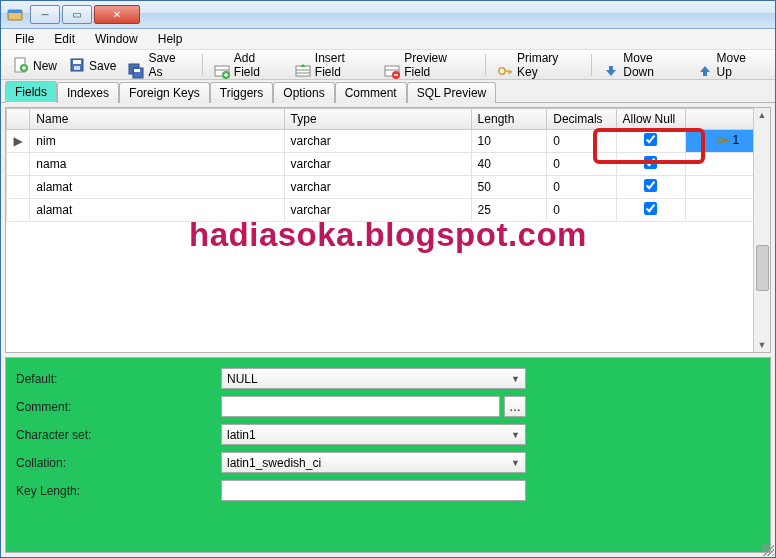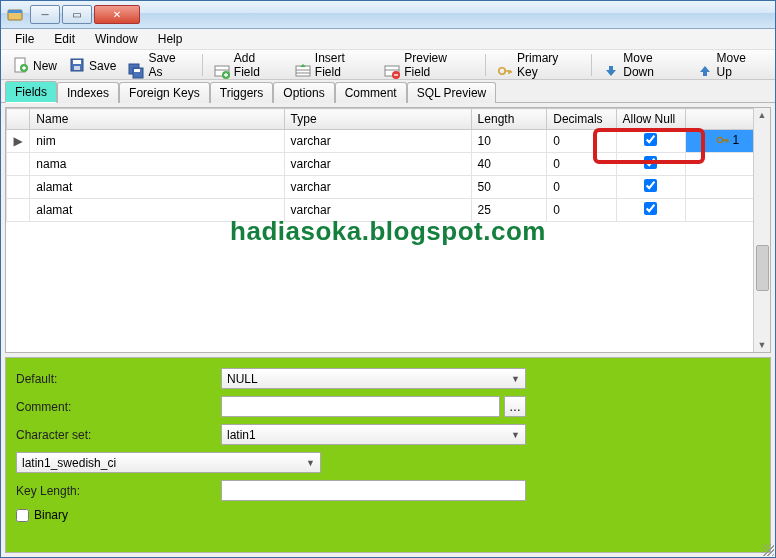--- a/index.html
+++ b/index.html
@@ -28,26 +28,26 @@
 
 .grid-area { flex: 0 0 246px; background: #fff; margin: 4px; border: 1px solid #b5b5b5; position: relative; overflow:hidden; }
 .grid { width: 100%; border-collapse: collapse; }
 .grid th { background: linear-gradient(to bottom,#fcfcfc,#e9e9e9); border: 1px solid #c9c9c9; text-align: left; font-weight: normal; padding: 3px 6px; }
 .grid td { border: 1px solid #e3e3e3; padding: 3px 6px; background:#fff; }
 .row-indicator { width:14px; text-align:center; color:#555;}
 .chk { text-align:center; }
 .keycell { background:#3399ff !important; text-align:center; color:#000; position:relative; }
 .keycell .pk { display:inline-flex; align-items:center; gap:3px; }
 .highlight-box { position:absolute; border:4px solid #d61e1e; border-radius:6px; pointer-events:none; }
-.watermark { position:absolute; left:50%; top:50%; transform:translate(-50%,-14px); font-size:26px; font-weight:bold; color:#15803d; font-family: Arial, sans-serif; letter-spacing:0.5px; }
+.watermark { position:absolute; left:50%; top:50%; transform:translate(-50%,-14px); font-size:33px; font-weight:bold; color:#be185d; font-family: Arial, sans-serif; letter-spacing:0.5px; }
 .vscroll { position:absolute; right:0; top:0; bottom:0; width:17px; background:#f0f0f0; border-left:1px solid #ccc; display:flex; flex-direction:column; justify-content:space-between; align-items:center; padding:2px 0;}
 .vscroll .arrow { color:#666; font-size:9px; cursor:pointer;}
 .vscroll .thumb { width:13px; height:46px; background:#cfcfcf; border:1px solid #aaa; border-radius:2px; margin-top:76px;}
 
-.lower { flex: 1; margin: 0 4px 4px 4px; border: 1px solid #b5b5b5; background:#84cc16; padding: 10px 10px; display:flex; flex-direction:column; gap:7px; }
+.lower { flex: 1; margin: 0 4px 4px 4px; border: 1px solid #b5b5b5; background:#22c55e; padding: 10px 10px; display:flex; flex-direction:column; gap:7px; }
 .form-row { display:flex; align-items:center; }
 .form-row label { width: 205px; color:#222;}
 .form-row .ctrl { width: 305px; }
 .cbx { height:21px; width:100%; border:1px solid #a9a9a9; background:linear-gradient(to bottom,#fff,#ededed); padding:2px 5px; display:flex; align-items:center; justify-content:space-between; }
 .cbx .dd { color:#555; font-size:9px;}
 .txt { height:21px; width:100%; border:1px solid #a9a9a9; background:#fff; padding:2px 5px; }
 .ellips { width:24px; height:21px; border:1px solid #a9a9a9; background:linear-gradient(to bottom,#fff,#ededed); margin-left:4px; display:inline-flex; align-items:center; justify-content:center; cursor:pointer;}
 .check-line { display:flex; align-items:center; gap:5px; }
 .check-line input { width:13px; height:13px;}
 
@@ -282,31 +282,28 @@
     <div class="form-row">
       <label>Character set:</label>
       <div class="ctrl">
           <div class="cbx">
             <span>latin1</span>
             <span class="dd">▼</span>
           </div>
         </div>
     </div>
     <div class="form-row">
+      <label>Collation:</label>
       <div class="ctrl">
           <div class="cbx">
             <span>latin1_swedish_ci</span>
             <span class="dd">▼</span>
           </div>
         </div>
     </div>
     <div class="form-row">
       <label>Key Length:</label>
       <div class="ctrl"><input class="txt" value="" style=""></div>
     </div>
-    <div class="check-line">
-      <input type="checkbox" style="">
-      <span>Binary</span>
-    </div>
   </div>
 
   <div class="resize-grip"></div>
 </div>
 
 </body></html>

